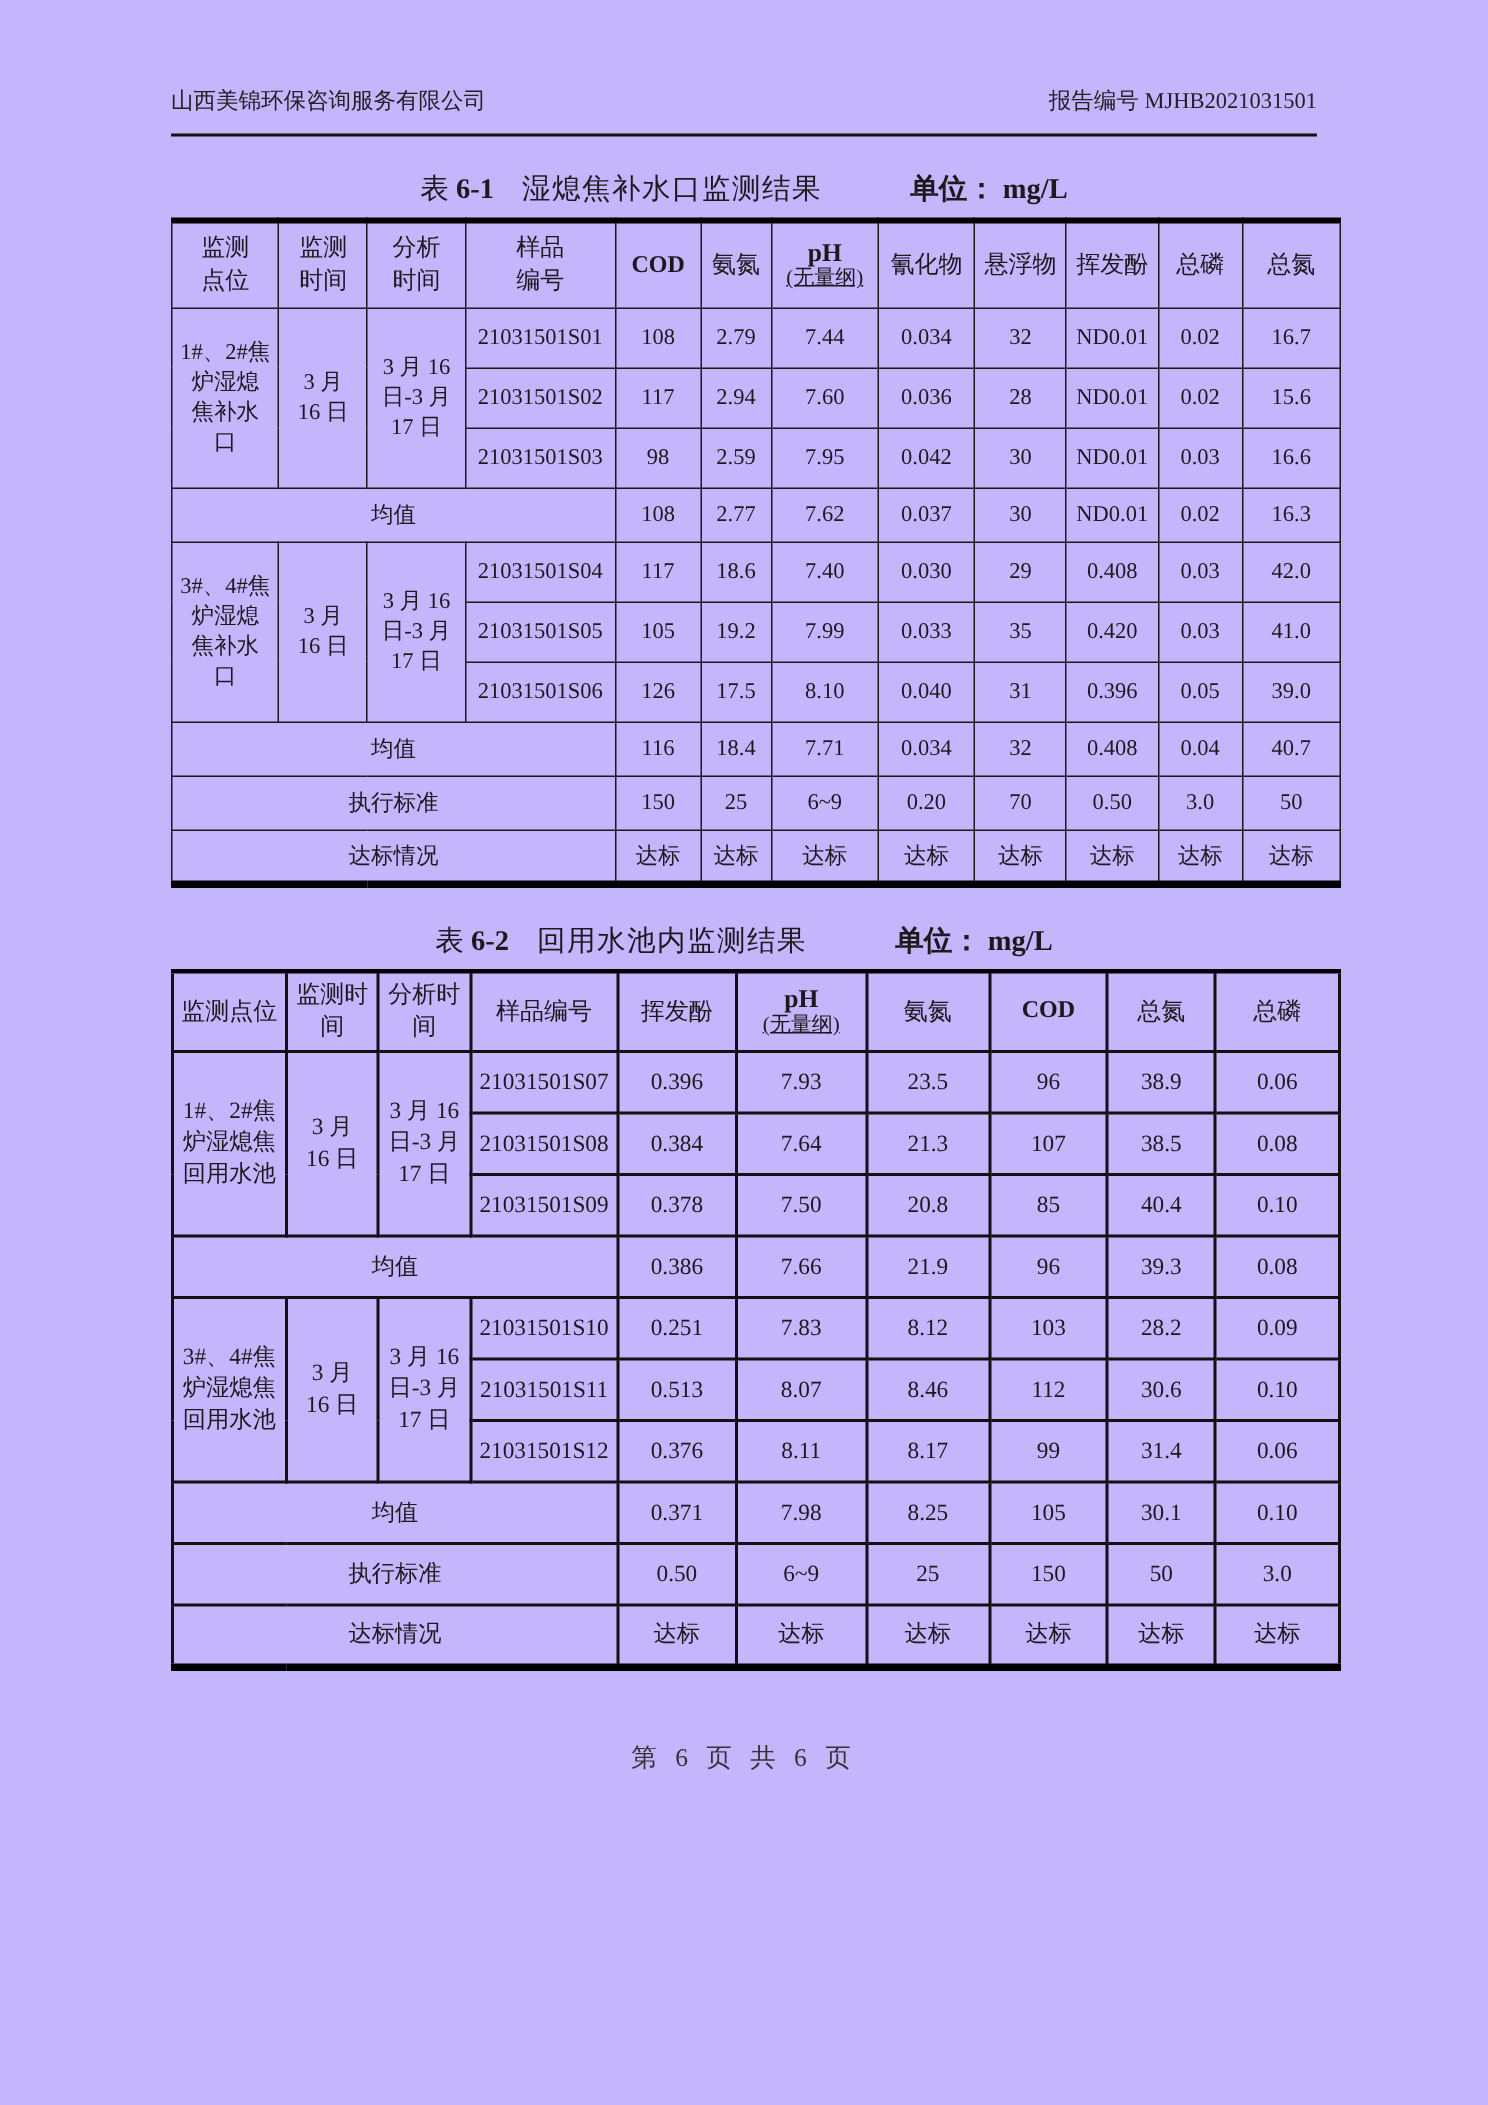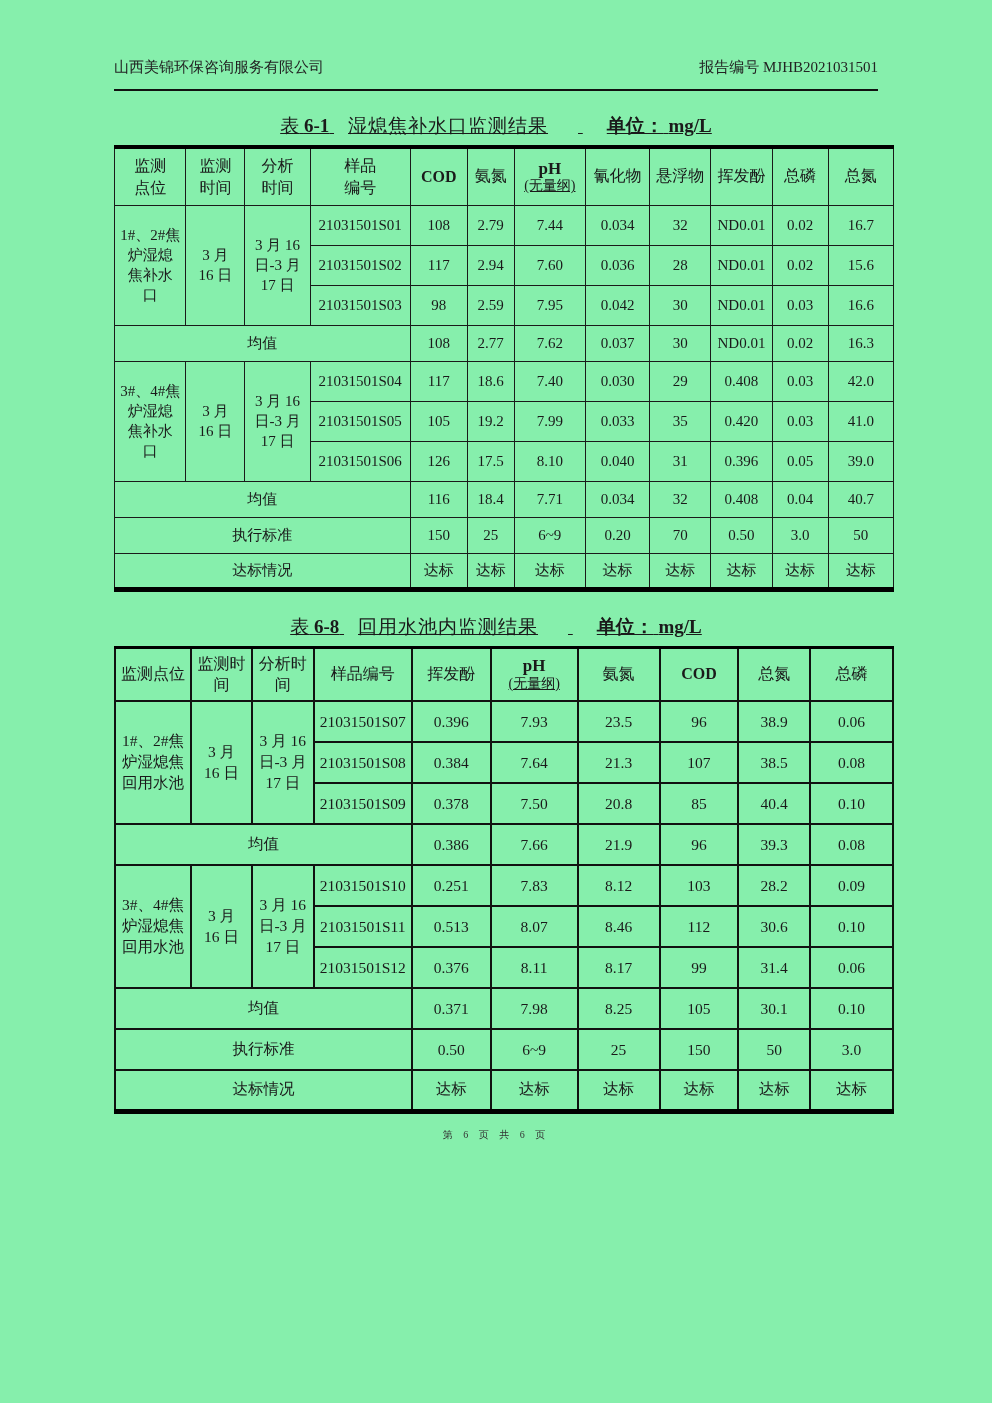--- a/index.html
+++ b/index.html
@@ -1,34 +1,34 @@
 <!DOCTYPE html>
 <html><head>
 <meta charset="utf-8">
 <style>
   * { margin: 0; padding: 0; box-sizing: border-box; }
   html, body { background: #888; }
   .page {
     width: 992px; height: 1403px;
-    background: #86efac;
+    background: #c4b5fd;
     margin: 0 auto;
     position: relative;
     font-family: "Liberation Serif", "DejaVu Serif", serif;
     color: #1a1a1a;
     overflow: hidden;
   }
   .content { width: 764px; margin: 0 auto; padding-top: 58px; }
 
   .doc-header { display: flex; justify-content: space-between; align-items: baseline; font-size: 15px; color: #222; }
   .header-rule { border: none; border-top: 2.5px solid #111; margin-top: 12px; }
 
   .section-title { font-size: 27px; letter-spacing: 2px; margin-top: 30px; color: #111; }
   .intro { font-size: 20px; margin-top: 42px; text-indent: 2em; letter-spacing: 1px; }
 
-  .tbl-caption { text-align: center; font-size: 19px; margin-top: 22px; margin-bottom: 6px; text-decoration: underline; }
+  .tbl-caption { text-align: center; font-size: 19px; margin-top: 22px; margin-bottom: 6px; }
   .tbl-caption .cap-num { font-weight: bold; font-family: "Liberation Serif", serif; }
   .tbl-caption .cap-title { margin: 0 30px 0 14px; letter-spacing: 1px; }
   .tbl-caption .cap-unit-label { font-weight: bold; margin-left: 24px; }
   .tbl-caption .cap-unit-value { font-weight: bold; }
 
   table { border-collapse: collapse; table-layout: fixed; width: 780px; }
   td, th { text-align: center; vertical-align: middle; font-weight: normal; color: #1a1a1a; overflow: hidden; }
 
   .t1 { border-top: 4px solid #000; border-bottom: 5px solid #000; }
   .t1 td, .t1 th { border: 1.5px solid #1a1a1a; font-size: 15px; padding: 1px; }
@@ -45,21 +45,21 @@
   .bold { font-weight: bold; }
   .ph-main { font-weight: bold; font-size: 17px; line-height: 1.1; display: block; text-align: center; }
   .ph-sub { font-size: 14px; line-height: 1.1; display: block; text-decoration: underline; }
   .sample-cell { font-size: 15px; letter-spacing: 0; }
 
   .blank-divider { display: flex; align-items: center; margin-top: 14px; width: 764px; }
   .dash-line { flex: 1; height: 2px;
     background: repeating-linear-gradient(90deg, #3a3a3a 0 20px, transparent 20px 24px); }
   .blank-text { font-size: 16px; color: #333; padding: 0 2px; white-space: nowrap; }
 
-  .page-footer { text-align: center; font-size: 10px; color: #333; margin-top: 14px; letter-spacing: 4px; }
+  .page-footer { text-align: center; font-size: 17px; color: #333; margin-top: 46px; letter-spacing: 4px; }
 </style>
 </head>
 <body>
 
 <div class="page">
   <div class="content">
 
     <div class="doc-header">
       <span>山西美锦环保咨询服务有限公司</span>
       <span>报告编号 MJHB2021031501</span>
@@ -238,21 +238,21 @@
         <td>达标</td>
         <td>达标</td>
         <td>达标</td>
         <td>达标</td>
       </tr>
     </tbody>
       </table>
 
     <div class="tbl-caption">
       <span>表</span>
-      <span class="cap-num">6-8</span>
+      <span class="cap-num">6-2</span>
       <span class="cap-title">回用水池内监测结果</span>
       <span class="cap-unit-label">单位：</span>
       <span class="cap-unit-value">mg/L</span>
     </div>
 
     <table class="t2">
       <colgroup>
         <col style="width:74px">
           <col style="width:60px">
           <col style="width:60px">

